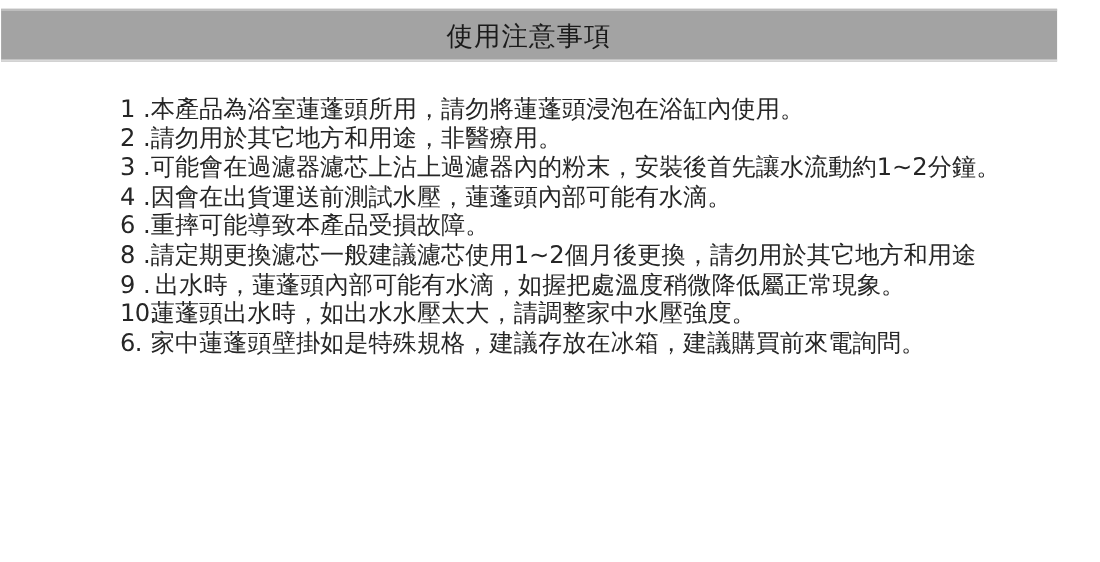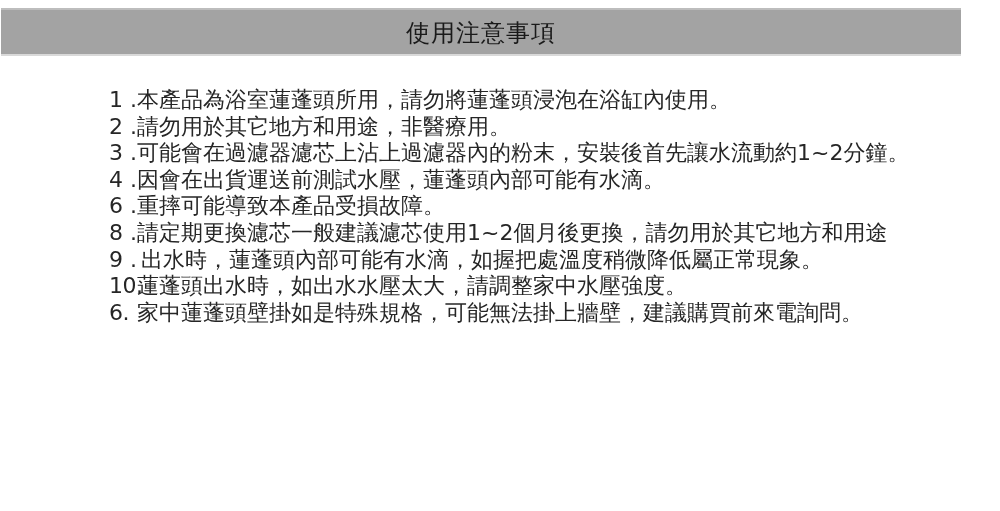--- a/index.html
+++ b/index.html
@@ -96,15 +96,15 @@
   <li class="note">
     <span class="note-num">8 .</span><span class="note-text">請定期更換濾芯一般建議濾芯使用1~2個月後更換，請勿用於其它地方和用途</span>
   </li>
   <li class="note">
     <span class="note-num wide">9 .</span><span class="note-text">出水時，蓮蓬頭內部可能有水滴，如握把處溫度稍微降低屬正常現象。</span>
   </li>
   <li class="note">
     <span class="note-num dbl">10.</span><span class="note-text">蓮蓬頭出水時，如出水水壓太大，請調整家中水壓強度。</span>
   </li>
   <li class="note">
-    <span class="note-num dbl">6.</span><span class="note-text">家中蓮蓬頭壁掛如是特殊規格，可能無法掛上牆壁，建議購買前來電詢問。</span>
+    <span class="note-num dbl">6.</span><span class="note-text">家中蓮蓬頭壁掛如是特殊規格，建議存放在冰箱，建議購買前來電詢問。</span>
   </li>
 </ul>
 
 </body></html>

